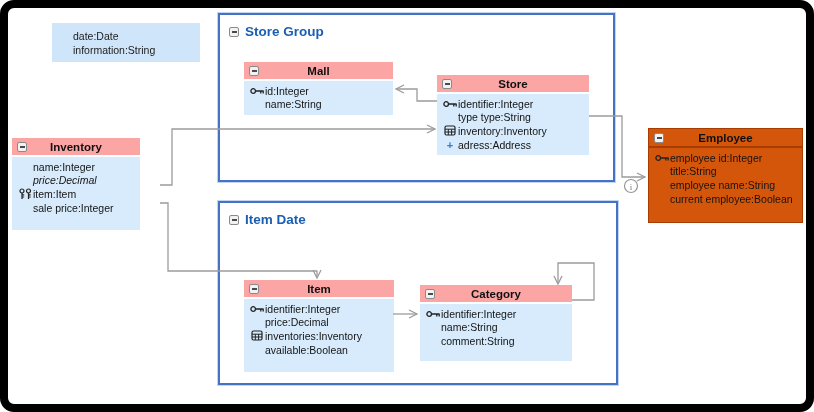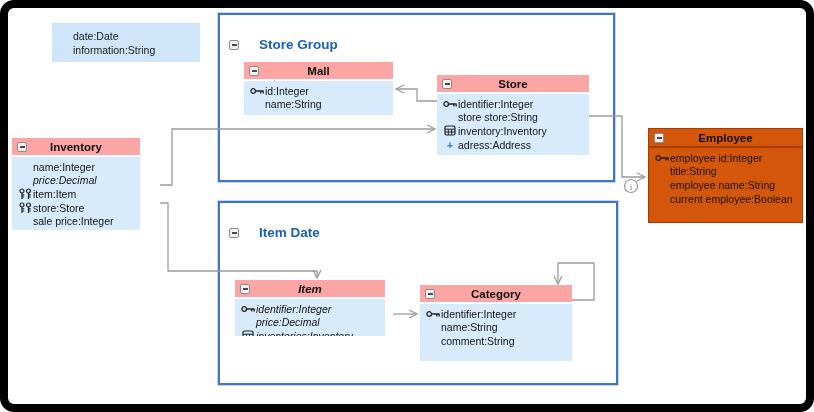--- a/index.html
+++ b/index.html
@@ -5,21 +5,21 @@
   html,body{margin:0;padding:0;background:#fff;}
   #stage{
     position:relative;width:814px;height:412px;background:#ffffff;
     font-family:"Liberation Sans",sans-serif;overflow:hidden;
   }
   .frame{position:absolute;inset:0;border:8px solid #000;border-radius:14px;
     pointer-events:none;z-index:10;}
   
   .group{position:absolute;box-sizing:border-box;border:2px solid #4472c4;
     box-shadow:0 0 0 1px #c3d5ef;z-index:1;background:transparent;}
-  .ghead{position:absolute;left:9px;top:22px;display:flex;align-items:center;gap:20px;}
+  .ghead{position:absolute;left:9px;top:9px;display:flex;align-items:center;gap:6px;}
   .gtitle{color:#1a5fb4;font-weight:bold;font-size:13.5px;white-space:nowrap;}
   
   .collapse{width:10px;height:10px;background:#f2f2f2;border:1px solid #8a8a8a;
     border-radius:2px;display:flex;align-items:center;justify-content:center;
     box-sizing:border-box;flex:0 0 10px;}
   .minus{width:5px;height:2px;background:#4a4a4a;}
   
   .note{position:absolute;background:#cfe6fa;font-size:10.5px;color:#1b1b1b;
     line-height:14px;padding:6px 0 0 21px;box-sizing:border-box;z-index:2;}
   
@@ -103,21 +103,21 @@
           <span class="ricon">
             <svg width="15" height="10" viewBox="0 0 15 10">
               <circle cx="3.2" cy="5" r="2.3" fill="none" stroke="#222" stroke-width="1.3"></circle>
               <path d="M5.6 5 H13.6 M10.8 5 v2.6 M13.2 5 v2.6" stroke="#222" stroke-width="1.3" fill="none"></path>
             </svg>
           </span>
           <span class="rtext">identifier:Integer</span>
         </div>
         <div class="row">
           <span class="ricon"></span>
-          <span class="rtext">store store:String</span>
+          <span class="rtext">type type:String</span>
         </div>
         <div class="row">
           <span class="ricon">
             <svg width="12" height="11" viewBox="0 0 12 11">
               <rect x="1" y="1" width="10" height="9" rx="1.5" fill="none" stroke="#222" stroke-width="1.2"></rect>
               <path d="M1 4.2 H11 M1 7 H11 M4.3 4.2 V10 M7.6 4.2 V10" stroke="#222" stroke-width="1" fill="none"></path>
             </svg>
           </span>
           <span class="rtext">inventory:Inventory</span>
         </div>
@@ -150,31 +150,20 @@
             <svg width="15" height="12" viewBox="0 0 15 12">
               <circle cx="4" cy="3" r="2" fill="none" stroke="#222" stroke-width="1.2"></circle>
               <path d="M4 5 V11 M4 9 h2.2 M4 6.8 h2.2" stroke="#222" stroke-width="1.2" fill="none"></path>
               <circle cx="10.5" cy="3" r="2" fill="none" stroke="#222" stroke-width="1.2"></circle>
               <path d="M10.5 5 V11 M10.5 9 h2.2 M10.5 6.8 h2.2" stroke="#222" stroke-width="1.2" fill="none"></path>
             </svg>
           </span>
           <span class="rtext">item:Item</span>
         </div>
         <div class="row">
-          <span class="ricon">
-            <svg width="15" height="12" viewBox="0 0 15 12">
-              <circle cx="4" cy="3" r="2" fill="none" stroke="#222" stroke-width="1.2"></circle>
-              <path d="M4 5 V11 M4 9 h2.2 M4 6.8 h2.2" stroke="#222" stroke-width="1.2" fill="none"></path>
-              <circle cx="10.5" cy="3" r="2" fill="none" stroke="#222" stroke-width="1.2"></circle>
-              <path d="M10.5 5 V11 M10.5 9 h2.2 M10.5 6.8 h2.2" stroke="#222" stroke-width="1.2" fill="none"></path>
-            </svg>
-          </span>
-          <span class="rtext">store:Store</span>
-        </div>
-        <div class="row">
           <span class="ricon"></span>
           <span class="rtext">sale price:Integer</span>
         </div>
       </div>
     </div>
   <div class="entity orange" style="left:648px;top:128px;width:155px;height:95px;">
       <div class="ehead">
         <span class="collapse">
           <span class="minus"></span>
         </span>
@@ -197,21 +186,21 @@
         <div class="row">
           <span class="ricon"></span>
           <span class="rtext">employee name:String</span>
         </div>
         <div class="row">
           <span class="ricon"></span>
           <span class="rtext">current employee:Boolean</span>
         </div>
       </div>
     </div>
-  <div class="entity blue" style="left:235px;top:280px;width:150px;height:56px;font-style:italic;">
+  <div class="entity blue" style="left:244px;top:280px;width:150px;height:92px;">
       <div class="ehead">
         <span class="collapse">
           <span class="minus"></span>
         </span>
         <span class="etitle">Item</span>
       </div>
       <div class="ebody">
         <div class="row">
           <span class="ricon">
             <svg width="15" height="10" viewBox="0 0 15 10">

